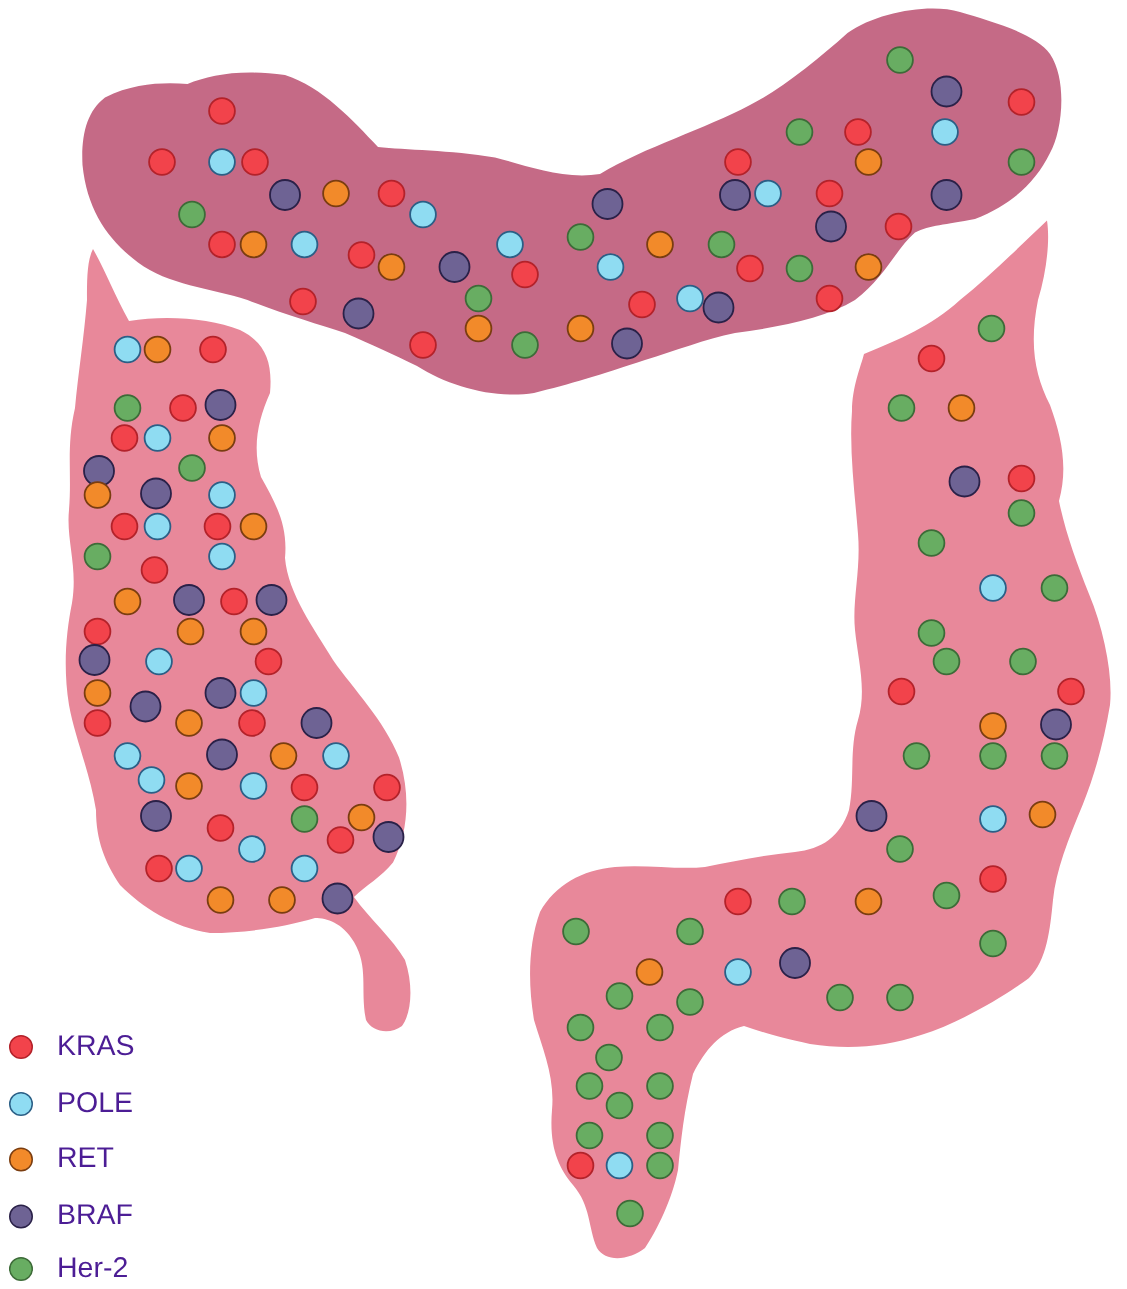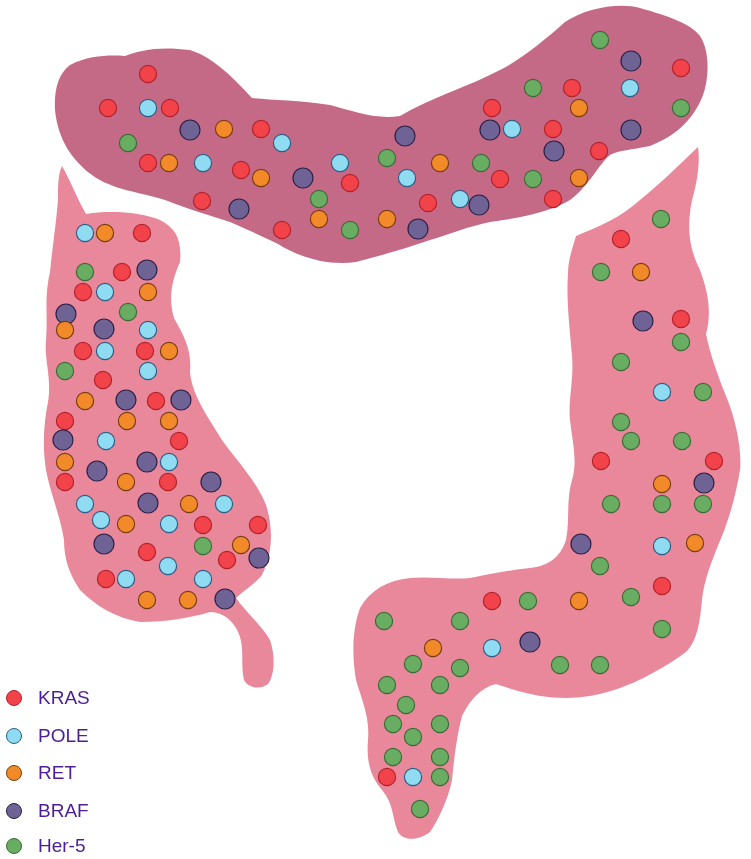--- a/index.html
+++ b/index.html
@@ -201,15 +201,15 @@
   <div class="legend-item" style="top:75px">
     <span class="legend-swatch" style="background:#f28a2a;border-color:#7a3d10"></span>
     <span class="legend-label">RET</span>
   </div>
   <div class="legend-item" style="top:113px">
     <span class="legend-swatch" style="background:#6e6394;border-color:#2a2148"></span>
     <span class="legend-label">BRAF</span>
   </div>
   <div class="legend-item" style="top:148px">
     <span class="legend-swatch" style="background:#68ad62;border-color:#3d6b38"></span>
-    <span class="legend-label">Her-5</span>
+    <span class="legend-label">Her-2</span>
   </div>
 </div>
 
 </body></html>

